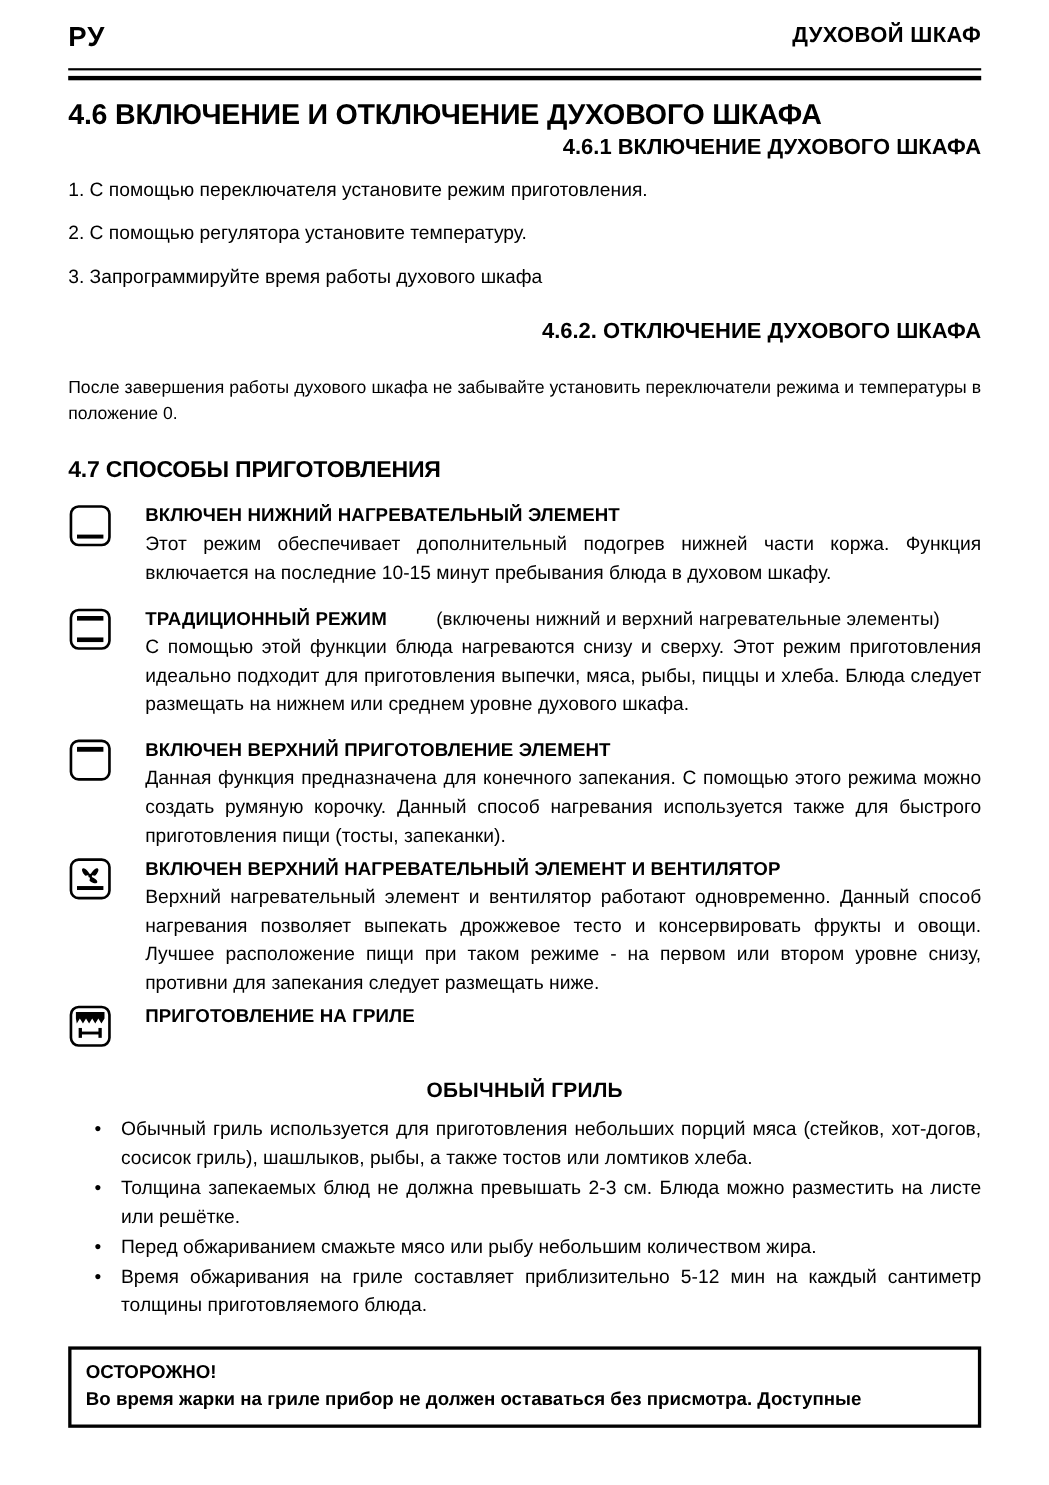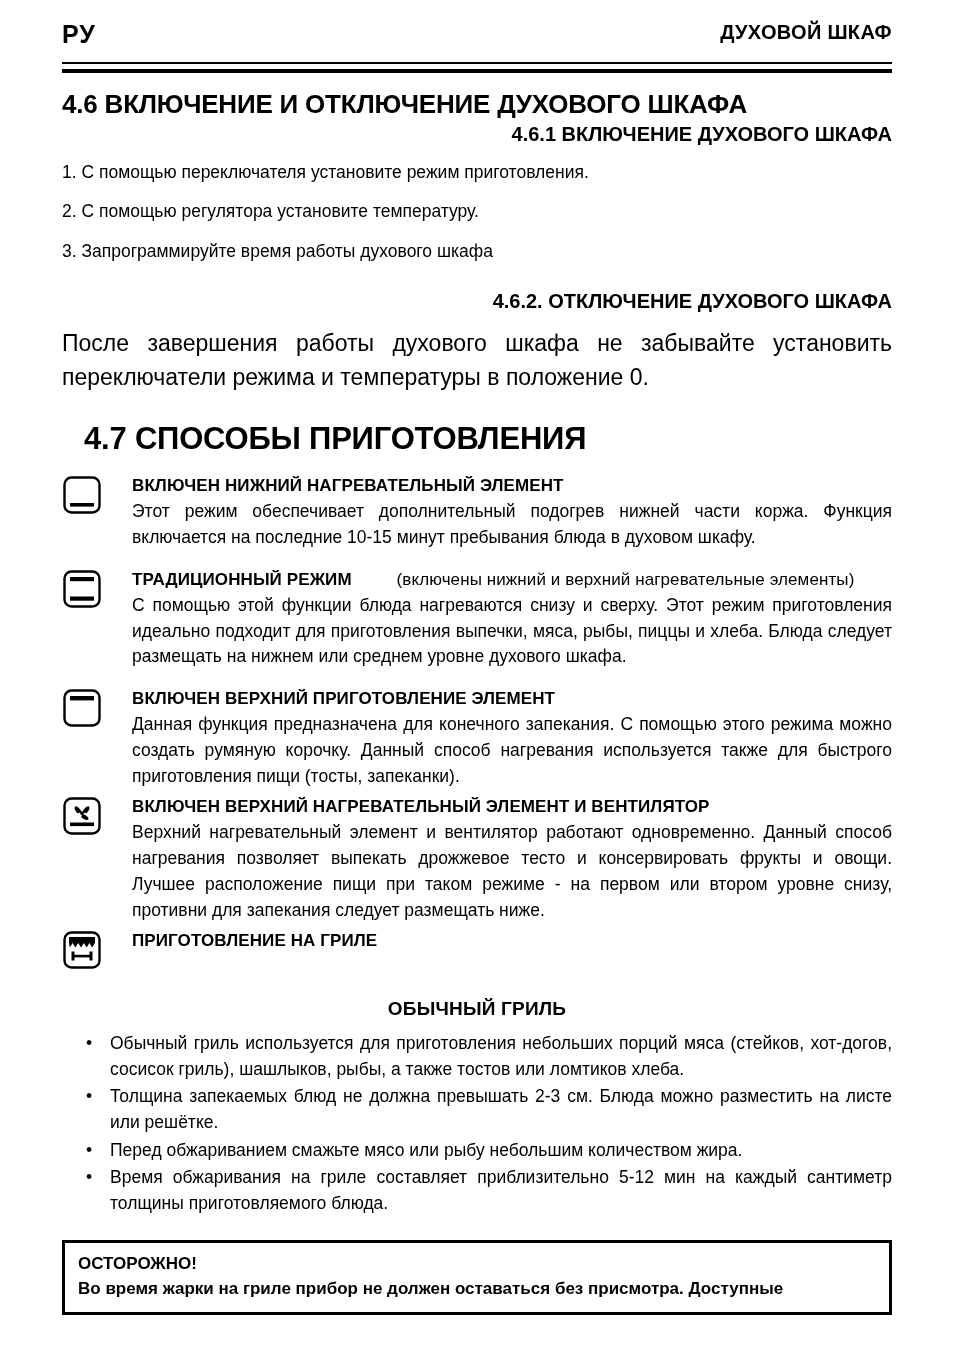--- a/index.html
+++ b/index.html
@@ -67,30 +67,29 @@
     font-size: 20px;
     font-weight: bold;
     margin: 4px 0 0 0;
     line-height: 1.15;
     text-align: right;
   }
   h2.subsec.spaced {
     margin-top: 26px;
   }
   h1.sec.big {
-    font-size: 31px;
+    font-size: 21px;
     margin-top: 28px;
-    margin-left: 22px;
   }
 
   
   p.body {
-    font-size: 23px;
+    font-size: 16px;
     line-height: 1.48;
-    margin: 13px 0 0 0;
+    margin: 28px 0 0 0;
   }
 
   .numlist { margin-top: 13px; }
   .numlist .item {
     font-size: 17.5px;
     line-height: 1.5;
     margin-bottom: 13px;
   }
 
   .justified { text-align: justify; }

